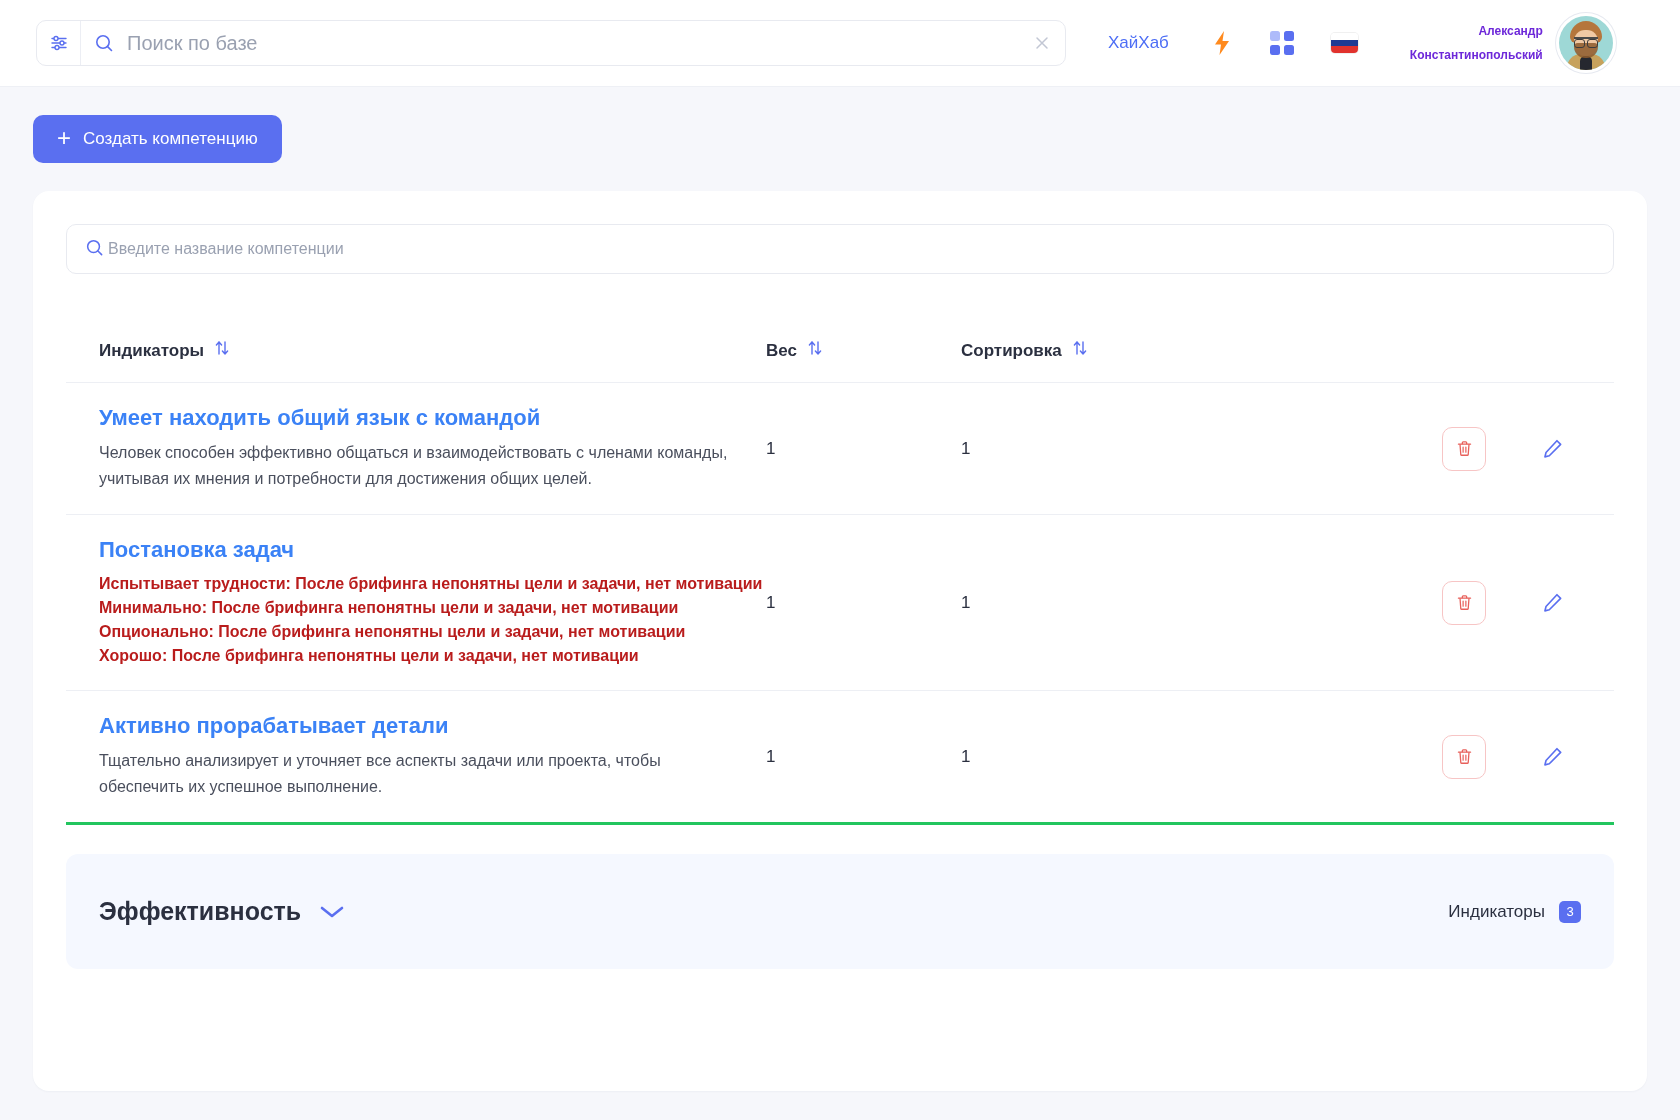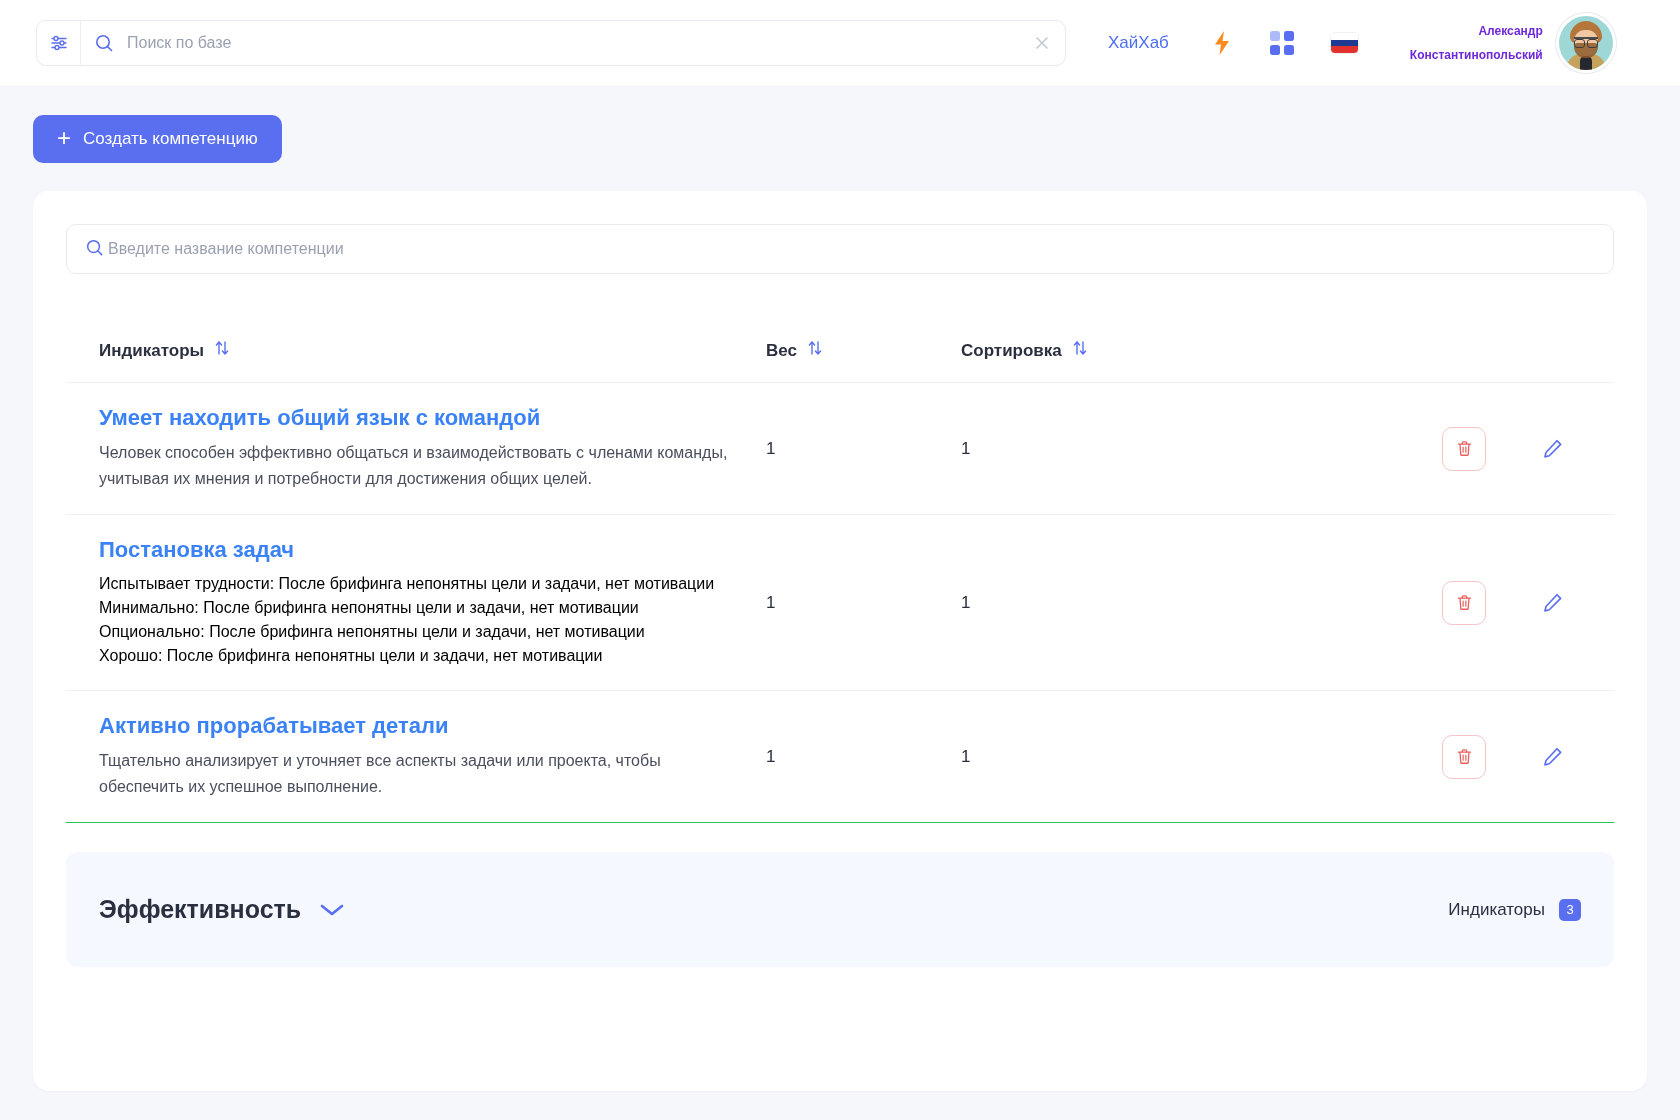--- a/index.html
+++ b/index.html
@@ -42,21 +42,21 @@
   .search-icon-wrap {
     width: 46px; height: 44px;
     display: flex; align-items: center; justify-content: center;
     flex: none;
   }
   .search-input {
     flex: 1;
     height: 44px;
     border: none;
     outline: none;
-    font-size: 16px;
+    font-size: 20px;
     color: #2b3040;
     font-family: "Liberation Sans", sans-serif;
     background: transparent;
   }
   .search-input::placeholder { color: #9aa1b1; }
   .clear-btn {
     width: 46px; height: 44px;
     display: flex; align-items: center; justify-content: center;
     cursor: pointer; flex: none;
   }
@@ -288,42 +288,43 @@
     border-bottom: 1px solid #edeff4;
   }
   .th-inner { display: flex; align-items: center; gap: 10px; }
   .ind-table td {
     padding: 22px 0;
     vertical-align: middle;
     border-bottom: 1px solid #edeff4;
     font-size: 17px;
     color: #2b3040;
   }
-  .ind-table tr:last-child td { border-bottom: 1px solid #22c55e; }
+  .ind-table tr:last-child td { border-bottom: 3px solid #22c55e; }
   .col-ind  { width: 700px; padding-left: 33px !important; }
   .col-w    { width: 195px; }
   .col-sort { width: 285px; }
   .col-act  { width: auto; }
 
   .ind-title {
     font-size: 22px;
     font-weight: bold;
     color: #3b82f6;
     margin-bottom: 9px;
   }
   .ind-desc {
     font-size: 16px;
     line-height: 26px;
     color: #4a4f5d;
     max-width: 650px;
   }
   .ind-level {
     font-size: 16px;
     line-height: 24px;
-    color: #000000;
+    color: #b91c1c;
+    font-weight: bold;
   }
   .row-actions {
     display: flex;
     align-items: center;
     justify-content: flex-end;
     gap: 52px;
     padding-right: 46px;
   }
   .btn-sq-del {
     width: 44px; height: 44px;

